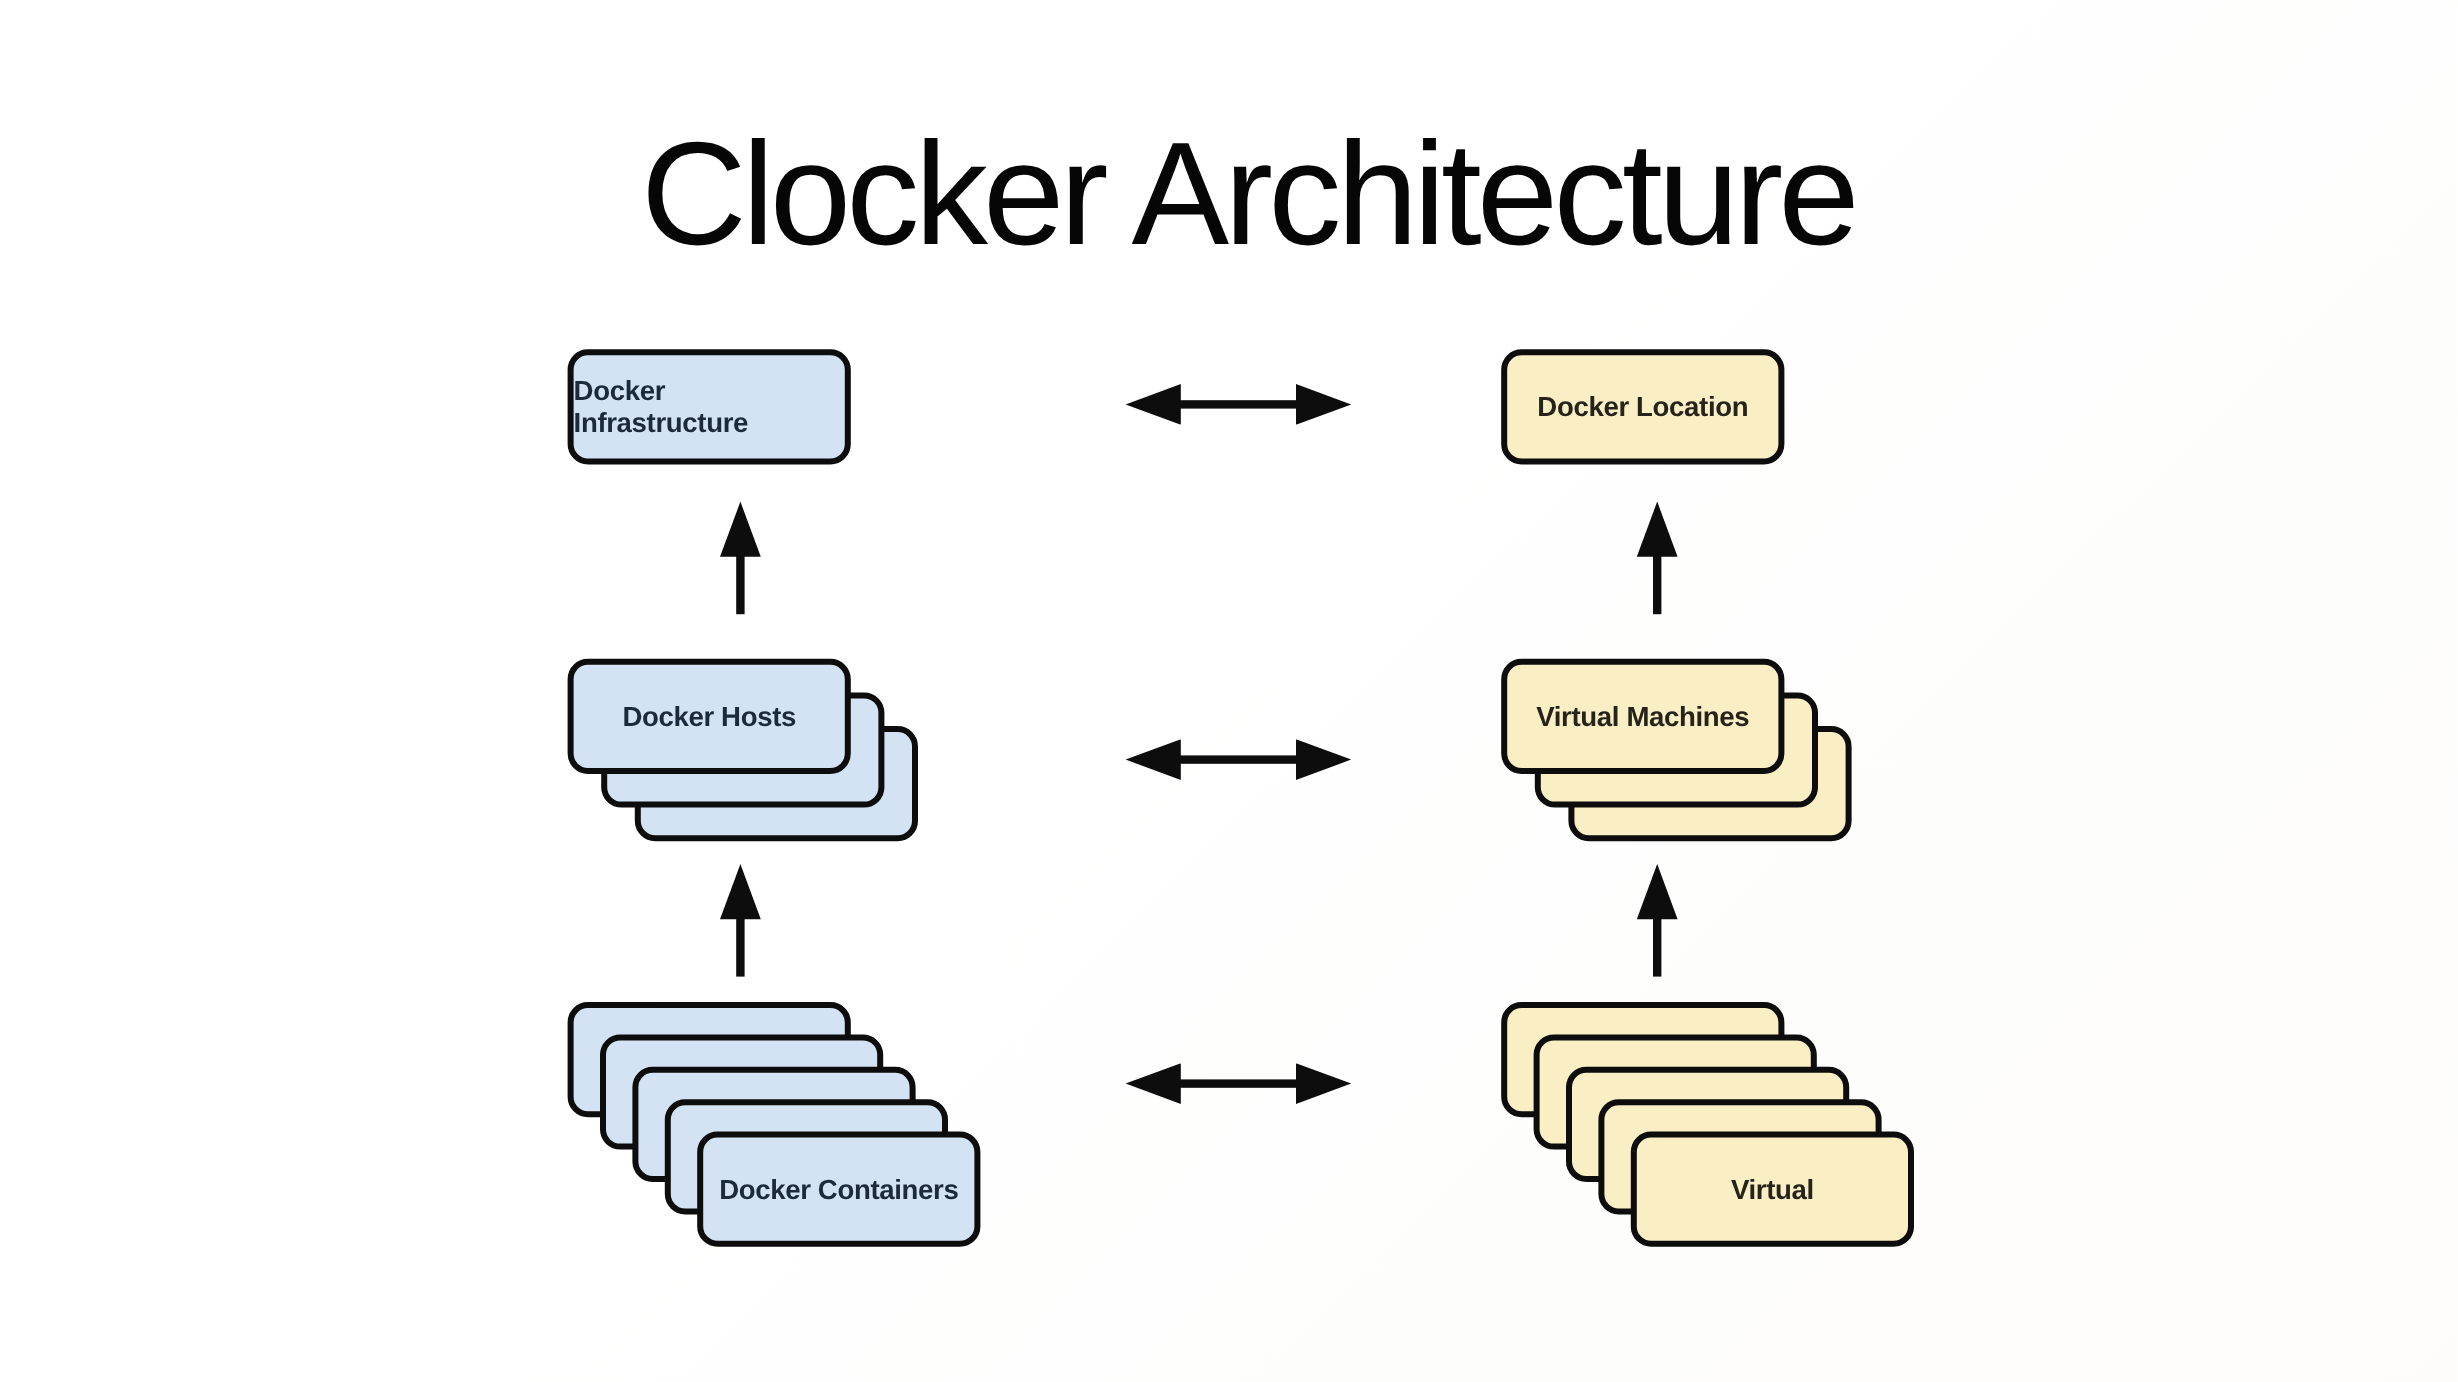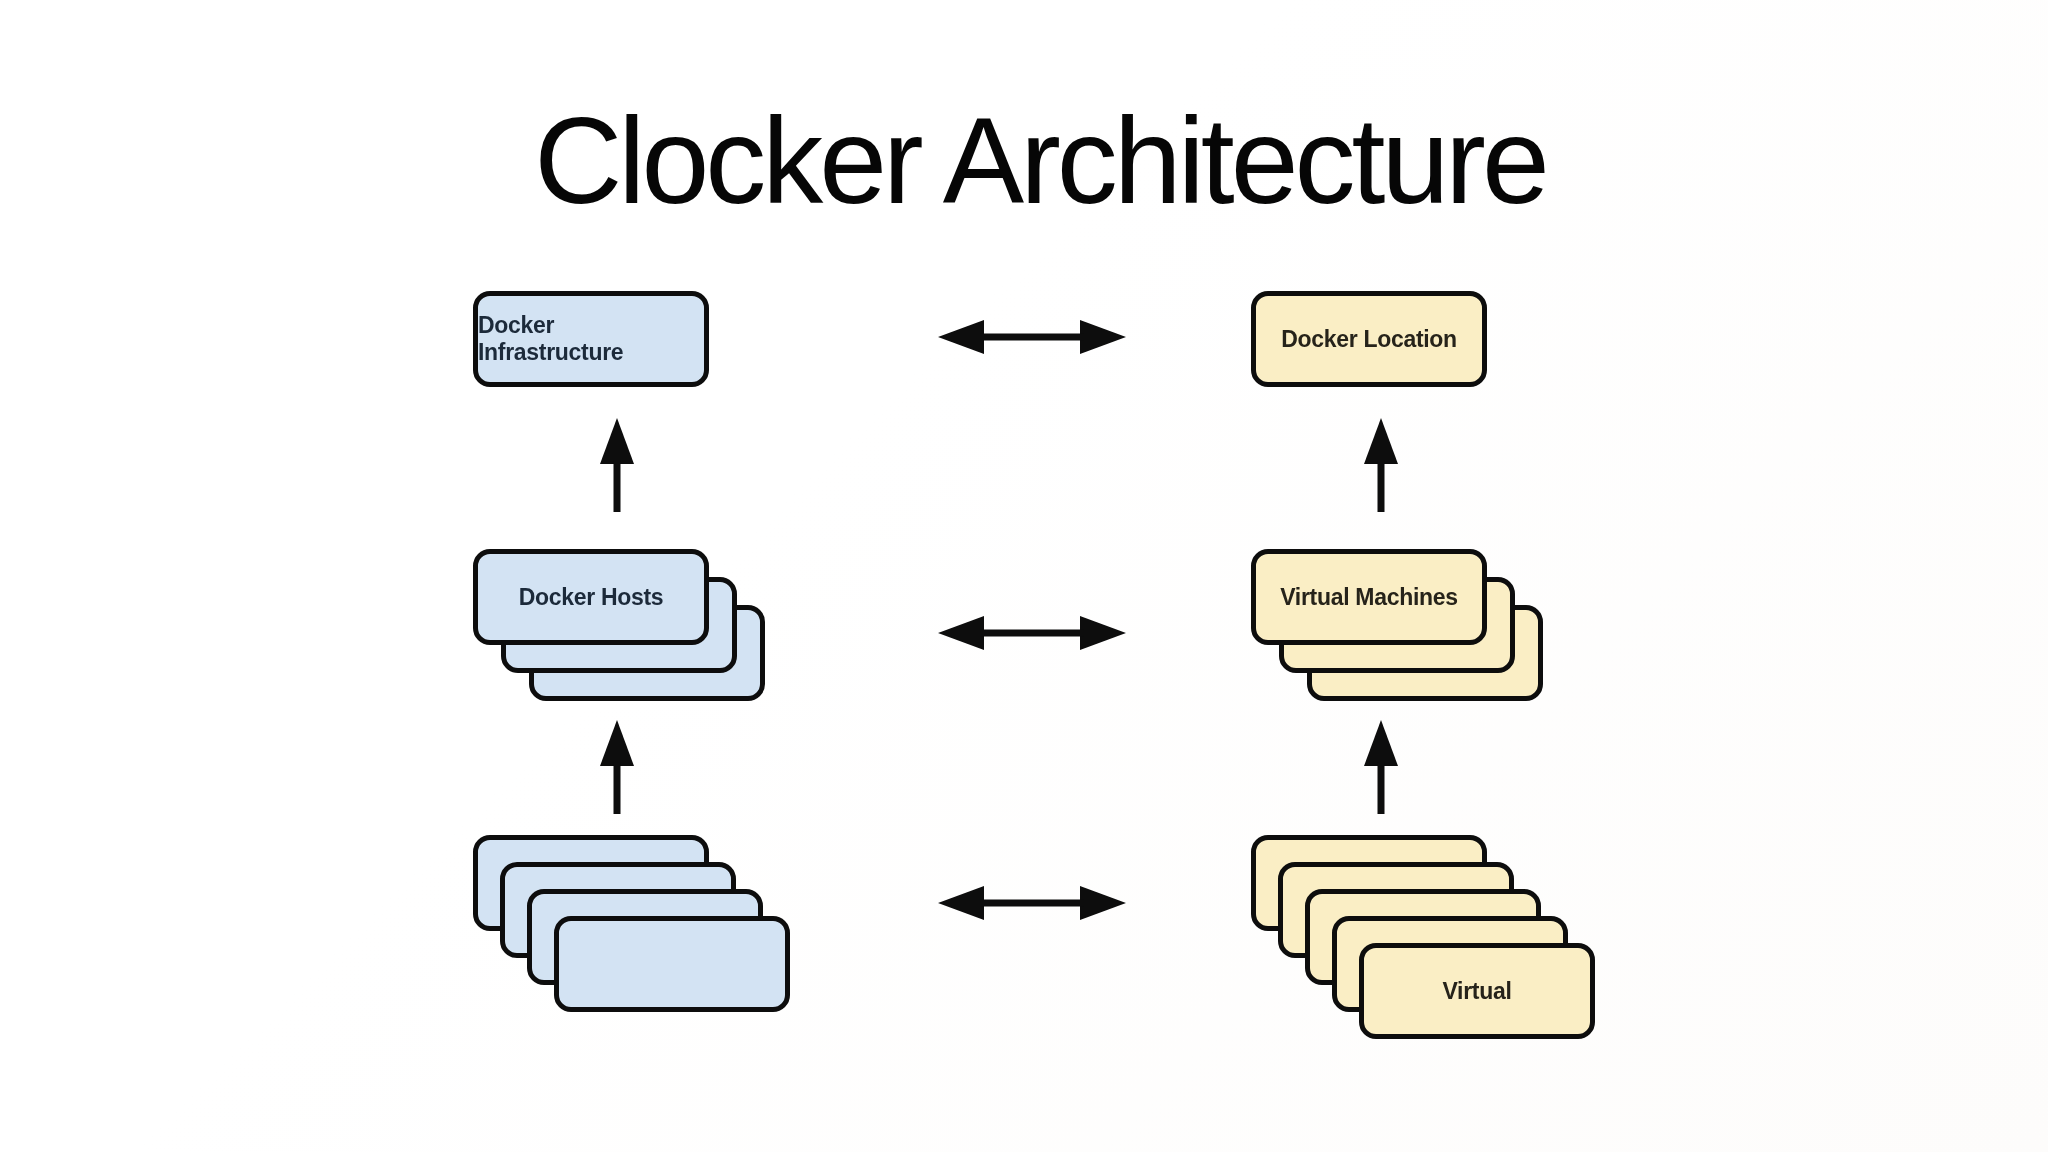--- a/index.html
+++ b/index.html
@@ -56,20 +56,23 @@
   <div class="box blue" style="left:529px;top:605px"></div>
   <div class="box blue" style="left:501px;top:577px"></div>
   <div class="box blue" style="left:473px;top:549px">
     <span class="label">Docker Hosts</span>
   </div>
 
   <div class="box blue" style="left:473px;top:835px"></div>
   <div class="box blue" style="left:500px;top:862px"></div>
   <div class="box blue" style="left:527px;top:889px"></div>
   <div class="box blue" style="left:554px;top:916px"></div>
+  <div class="box blue" style="left:581px;top:943px">
+    <span class="label">Docker Containers</span>
+  </div>
 
   <div class="box yellow" style="left:1251px;top:291px">
     <span class="label">Docker Location</span>
   </div>
 
   <div class="box yellow" style="left:1307px;top:605px"></div>
   <div class="box yellow" style="left:1279px;top:577px"></div>
   <div class="box yellow" style="left:1251px;top:549px">
     <span class="label">Virtual Machines</span>
   </div>

